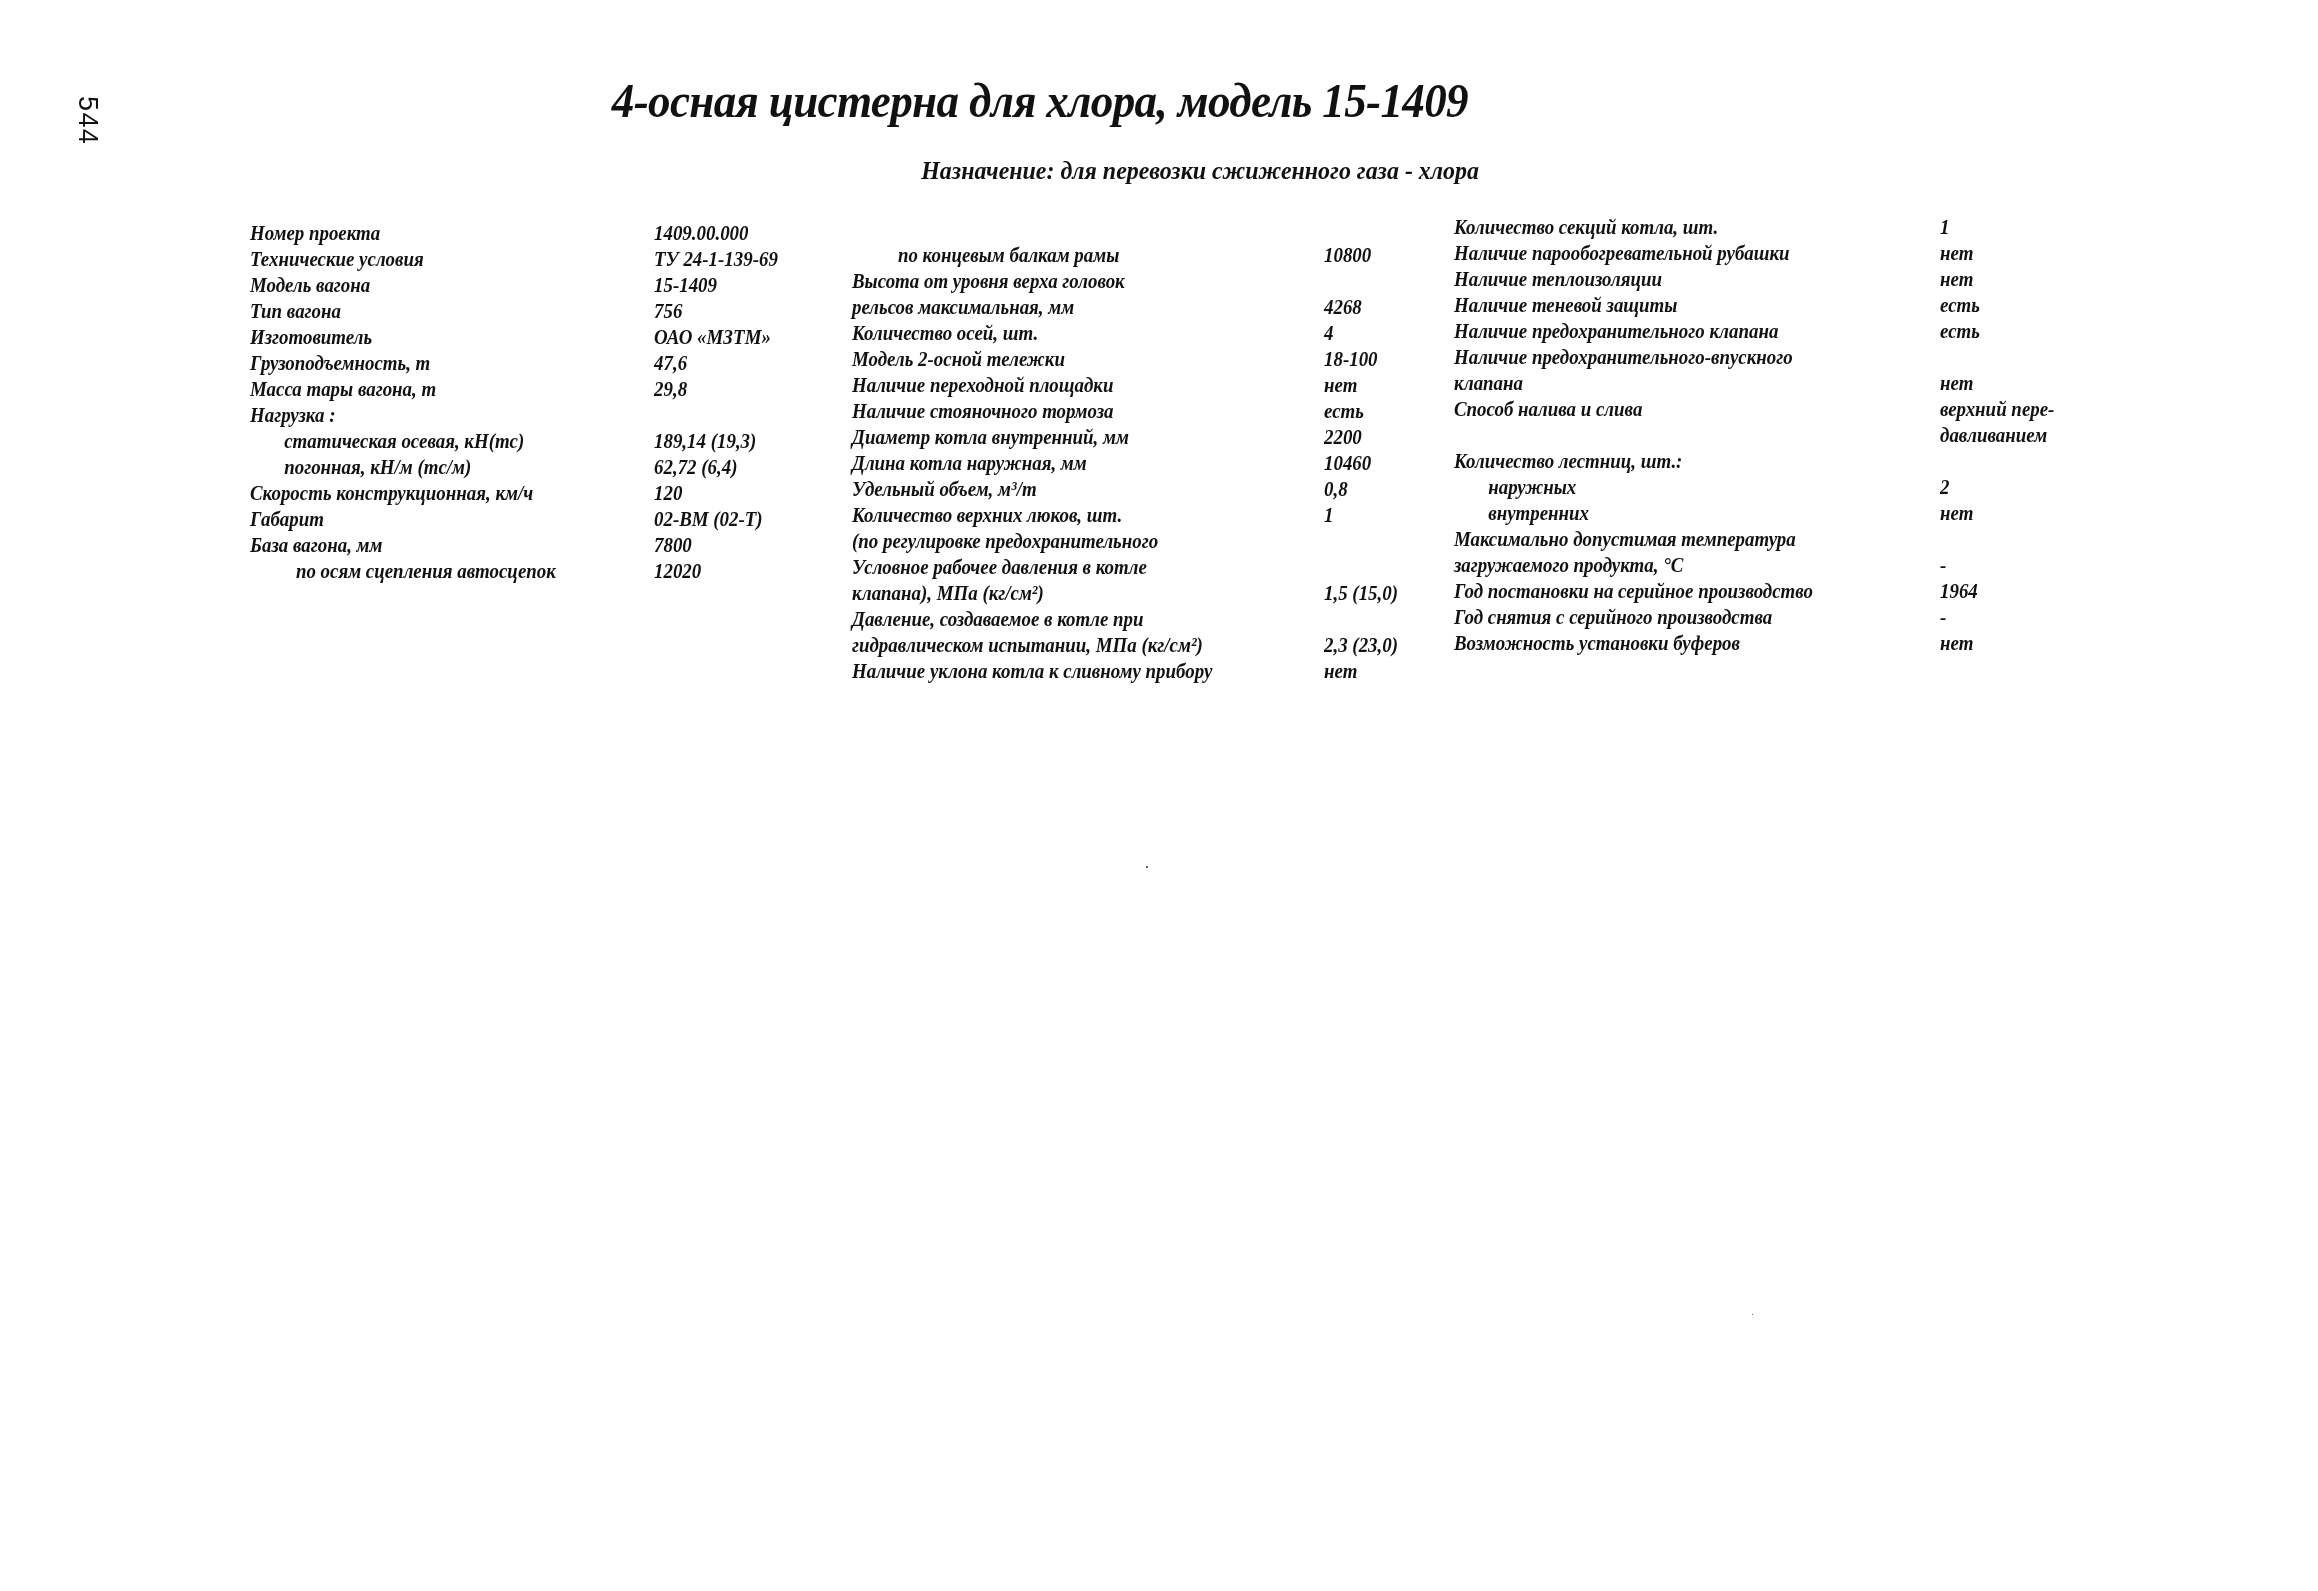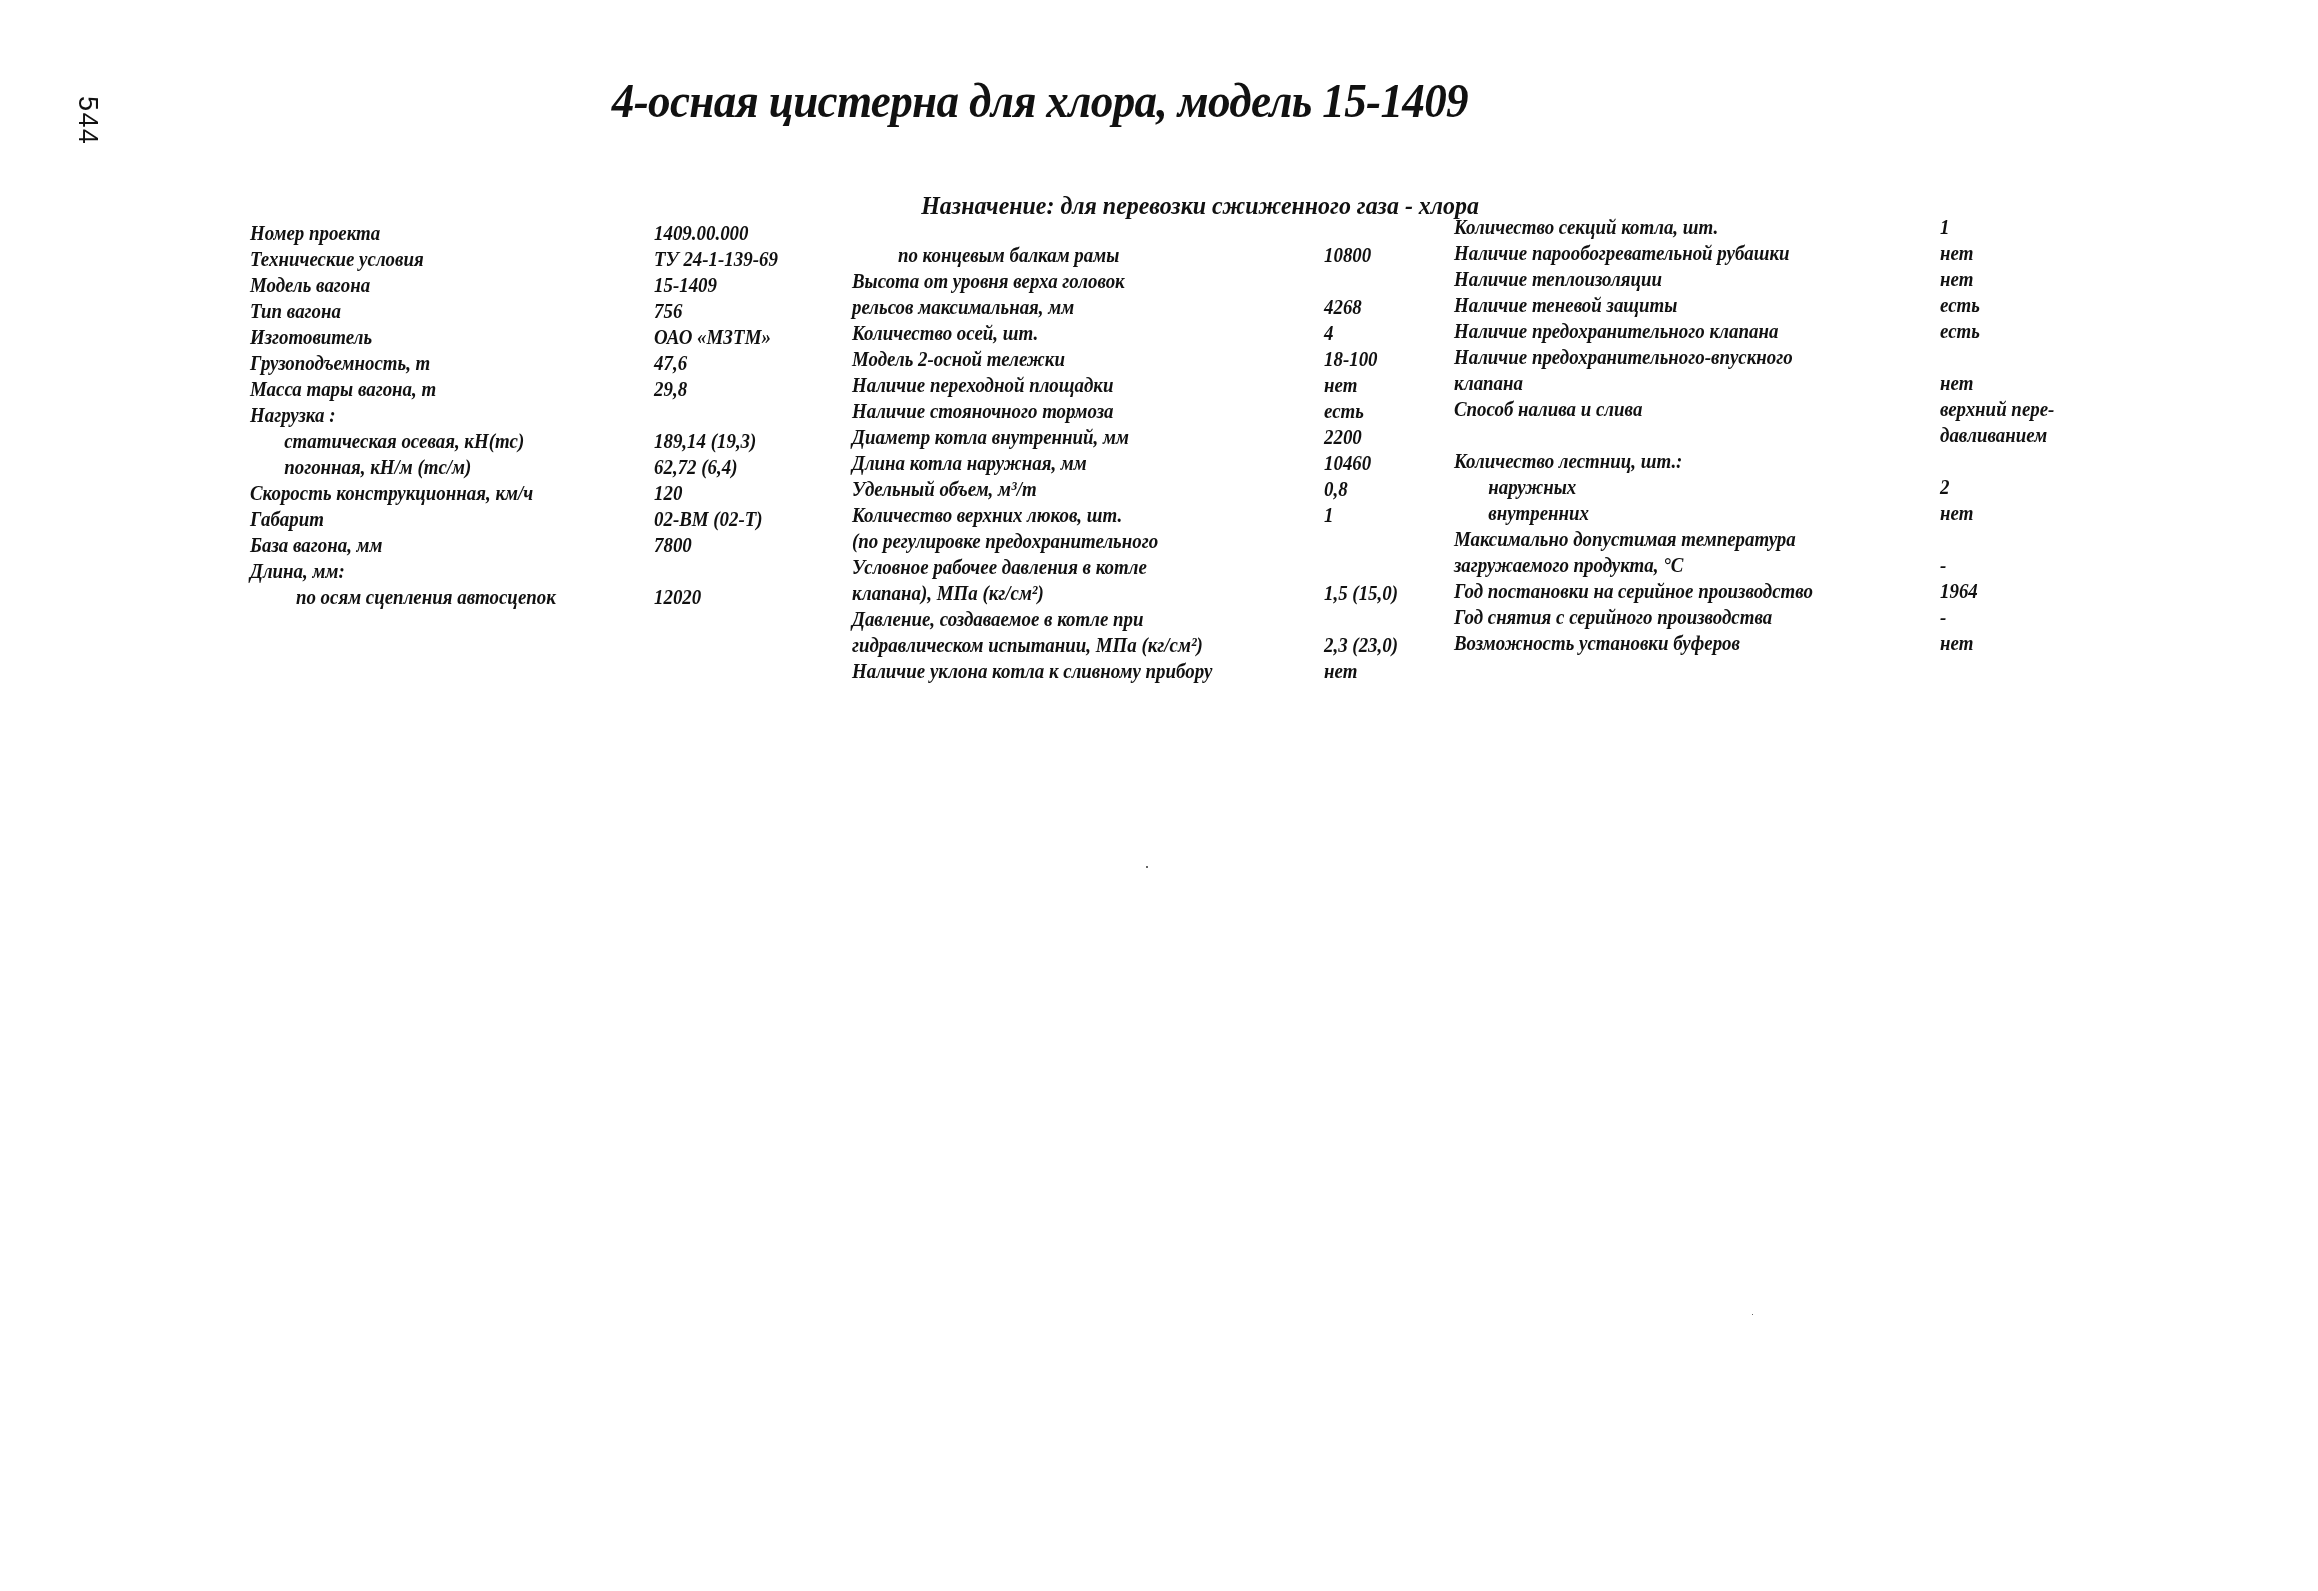--- a/index.html
+++ b/index.html
@@ -4,21 +4,21 @@
 <style>
   html, body { margin:0; padding:0; background:#ffffff; }
   body { width:2319px; height:1591px; position:relative; overflow:hidden;
          font-family:"Liberation Serif","DejaVu Serif",serif; color:#111; }
   .page-num { position:absolute; left:103px; top:96px; font-family:"Liberation Sans",sans-serif;
               font-size:27px; transform:rotate(90deg); transform-origin:left top; letter-spacing:1.4px; }
   .title { position:absolute; left:0; width:2039px; top:72px; text-align:center;
            font-style:italic; font-weight:bold; font-size:49px; letter-spacing:-0.7px; }
   .title span { display:inline-block; transform:translateX(20.5px) scaleX(0.92); }
   .subtitle { position:absolute; left:0; width:2319px; top:156px; text-align:center;
-              font-style:italic; font-weight:bold; font-size:26px;margin-top:35px; }
+              font-style:italic; font-weight:bold; font-size:26px; }
   .subtitle span { display:inline-block; transform:translateX(41px) scaleX(0.92); }
   .col { position:absolute; top:220px; }
   .row { position:relative; height:26px; font-style:italic; font-weight:bold; font-size:21px;
          white-space:nowrap; line-height:26px; }
   .lbl { position:absolute; left:0; transform:scaleX(0.9); transform-origin:left center; }
   .val { position:absolute; transform:scaleX(0.9); transform-origin:left center; }
   .ind1 { padding-left:38px; }
   .ind2 { padding-left:51px; }
   #col1 { left:250px; width:616px; }
   #col1 .val { left:404px; }
@@ -82,24 +82,20 @@
     </div>
     <div class="row">
       <span class="lbl">Габарит</span>
       <span class="val">02-ВМ (02-Т)</span>
     </div>
     <div class="row">
       <span class="lbl">База вагона, мм</span>
       <span class="val">7800</span>
     </div>
     <div class="row">
-      <span class="lbl">Длина, мм:</span>
-      <span class="val"></span>
-    </div>
-    <div class="row">
       <span class="lbl ind2">по осям сцепления автосцепок</span>
       <span class="val">12020</span>
     </div>
   </div>
 <div class="col" id="col2">
     <div class="row">
       <span class="lbl ind2">по концевым балкам рамы</span>
       <span class="val">10800</span>
     </div>
     <div class="row">

